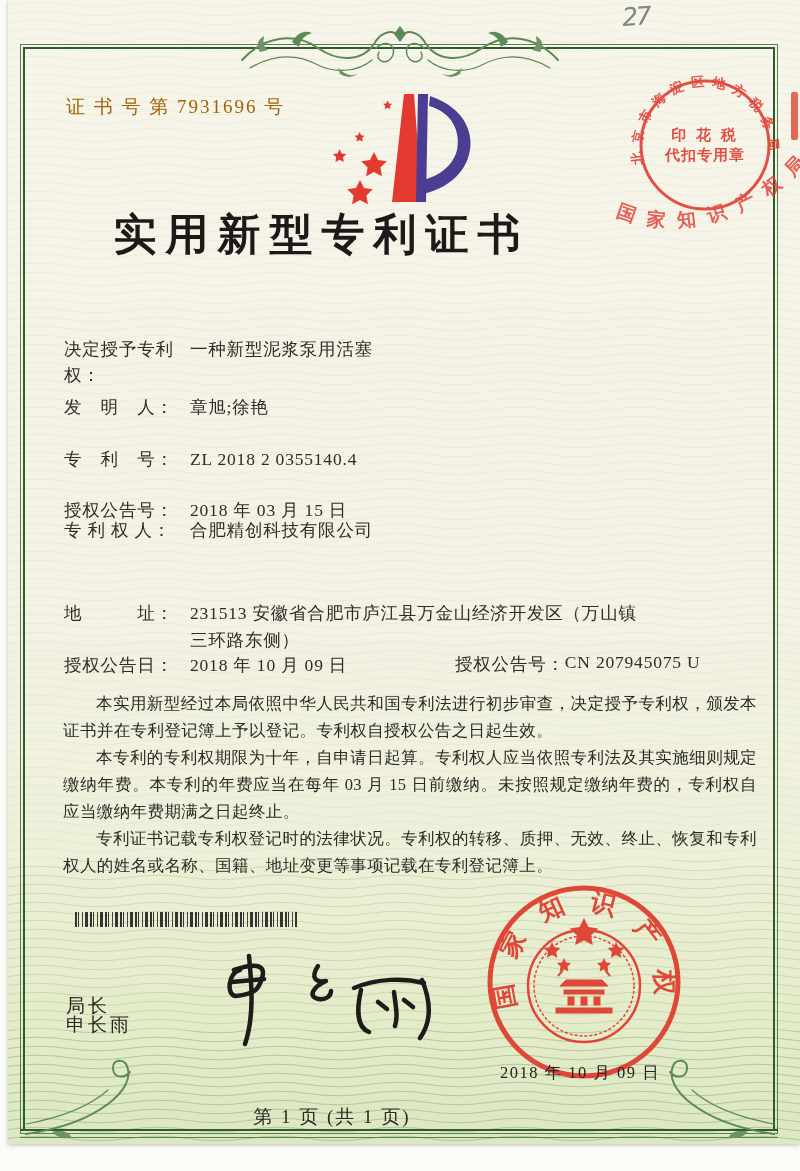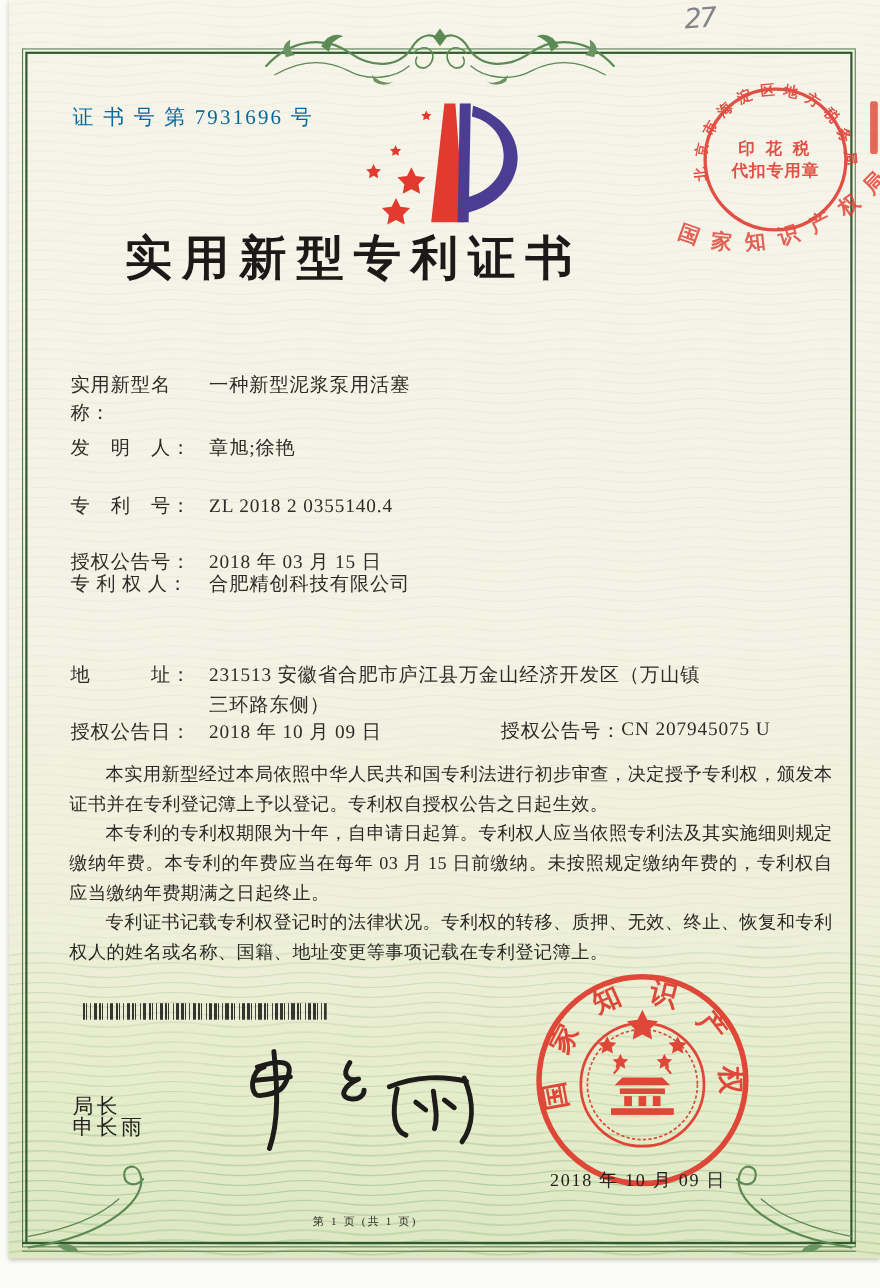--- a/index.html
+++ b/index.html
@@ -8,21 +8,21 @@
   #paper{position:absolute;left:8px;top:0;width:792px;height:1144px;
     background:linear-gradient(180deg,#f7f5ea 0%,#f4f2e4 52%,#eff0db 72%,#e5ecca 88%,#dde7c2 100%);
     box-shadow:0 1px 4px rgba(0,0,0,.25);}
   #waves{position:absolute;left:8px;top:0;width:792px;height:1144px;pointer-events:none;}
   .frame{position:absolute;left:20px;top:44px;width:756px;height:1088px;border:1px solid #567f52;}
   .frame::after{content:"";position:absolute;left:2px;top:2px;right:2px;bottom:2px;border:2px solid #2f5c2d;}
   .bottom-rule{position:absolute;left:20px;top:1129px;width:758px;height:6px;
     border-top:2px solid #2f5c2d;border-bottom:1px solid #567f52;}
   .note{position:absolute;left:622px;top:2px;font-family:"DejaVu Sans",sans-serif;
     font-style:italic;font-size:25px;color:#83838c;transform:rotate(-4deg);letter-spacing:-2px;}
-  .certno{position:absolute;left:66px;top:94px;font-size:19px;letter-spacing:2px;color:#0369a1;}
+  .certno{position:absolute;left:66px;top:94px;font-size:19px;letter-spacing:2px;color:#a16207;}
   .logo{position:absolute;left:326px;top:84px;}
   .stamp-tax{position:absolute;left:608px;top:48px;opacity:.88;}
   .redbar{position:absolute;left:791px;top:92px;width:7px;height:48px;background:#df4533;opacity:.8;border-radius:2px;}
   .title{position:absolute;left:0;top:206px;width:643px;text-align:center;
     font-size:43px;font-weight:700;letter-spacing:9px;color:#1b1a18;}
   .row{position:absolute;left:64px;display:flex;font-size:17.5px;color:#2e2c28;letter-spacing:.8px;line-height:26px;}
   .row .lbl{width:126px;flex:none;}
   .row .val{white-space:pre;}
   .addr2{position:absolute;left:190px;top:628px;font-size:17.5px;color:#2e2c28;letter-spacing:.8px;}
   .grant-no{position:absolute;left:455px;top:652px;display:flex;font-size:17.5px;color:#2e2c28;letter-spacing:.8px;}
@@ -31,21 +31,21 @@
   .bodytext p{margin:0;text-indent:2em;}
   .barcode{position:absolute;left:75px;top:912px;width:222px;height:15px;opacity:.88;
     background:repeating-linear-gradient(90deg,#1c1c1c 0,#1c1c1c 2px,transparent 2px,transparent 3px,
       #1c1c1c 3px,#1c1c1c 4px,transparent 4px,transparent 7px,#303030 7px,#303030 8px,
       transparent 8px,transparent 10px,#1c1c1c 10px,#1c1c1c 13px,transparent 13px,transparent 15px);}
   .director{position:absolute;left:66px;top:976px;font-size:19px;letter-spacing:3px;color:#24231f;margin-top:17px;}
   .director-name{position:absolute;left:66px;top:1012px;font-size:19px;letter-spacing:3px;color:#24231f;}
   .signature{position:absolute;left:198px;top:952px;}
   .seal{position:absolute;left:472px;top:874px;opacity:.92;}
   .seal-date{position:absolute;left:500px;top:1062px;font-size:16.5px;letter-spacing:1.5px;color:#232220;}
-  .footer{position:absolute;left:0;top:1104px;width:664px;text-align:center;font-size:10px;
+  .footer{position:absolute;left:0;top:1104px;width:664px;text-align:center;font-size:19px;
     letter-spacing:2px;color:#2b2a26;}
   .flourish-top{position:absolute;left:232px;top:18px;}
   .flourish-bl{position:absolute;left:22px;top:1056px;}
   .flourish-br{position:absolute;left:646px;top:1056px;}
 </style>
 </head>
 <body>
 
 <div id="page">
   <div id="paper"></div>
@@ -107,21 +107,21 @@
     <text x="97" y="112" text-anchor="middle" font-size="15" font-weight="bold" fill="#e0392f" letter-spacing="1">代扣专用章</text>
     <text font-size="19" fill="#e0392f" font-weight="bold" opacity="0.9">
       <textPath href="#arcO" startOffset="4" textLength="210" lengthAdjust="spacing">国家知识产权局</textPath>
     </text>
   </svg>
   <div class="redbar"></div>
 
   <div class="title">实用新型专利证书</div>
 
   <div class="row" style="top:336px">
-    <span class="lbl">实用新型名称：</span>
+    <span class="lbl">决定授予专利权：</span>
     <span class="val">一种新型泥浆泵用活塞</span>
   </div>
   <div class="row" style="top:394px">
     <span class="lbl">发　明　人：</span>
     <span class="val">章旭;徐艳</span>
   </div>
   <div class="row" style="top:446px">
     <span class="lbl">专　利　号：</span>
     <span class="val">ZL 2018 2 0355140.4</span>
   </div>

